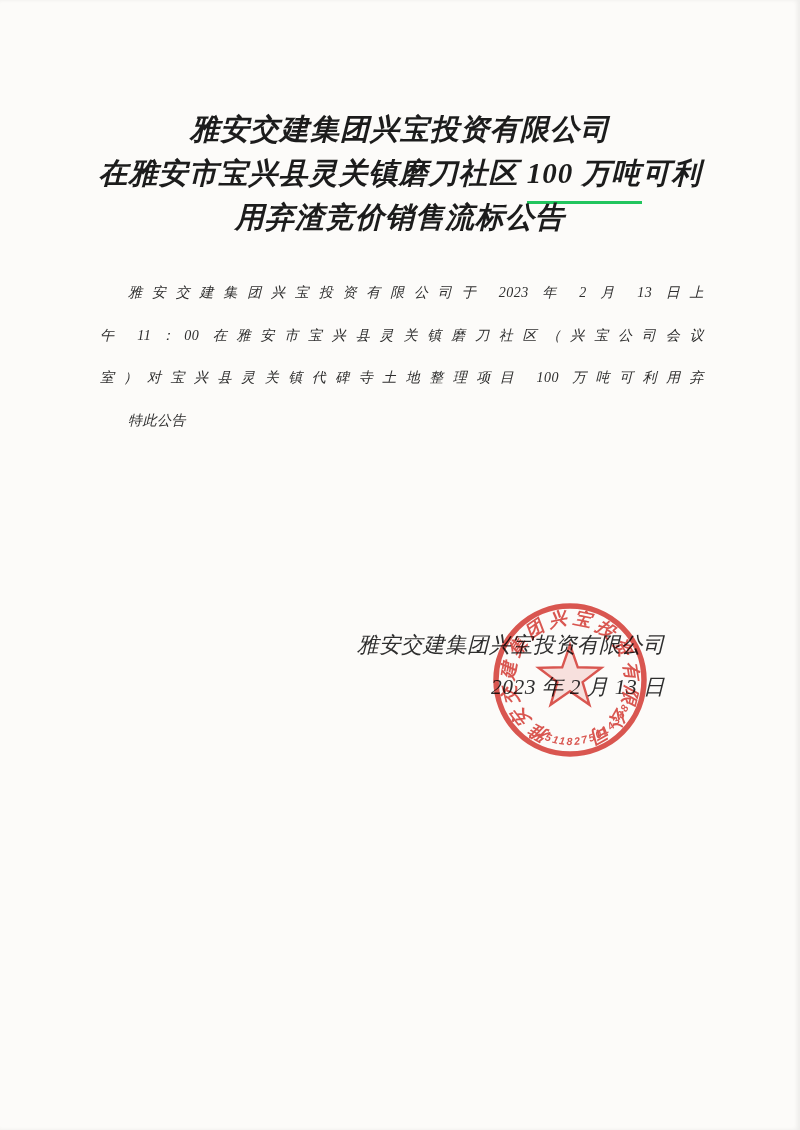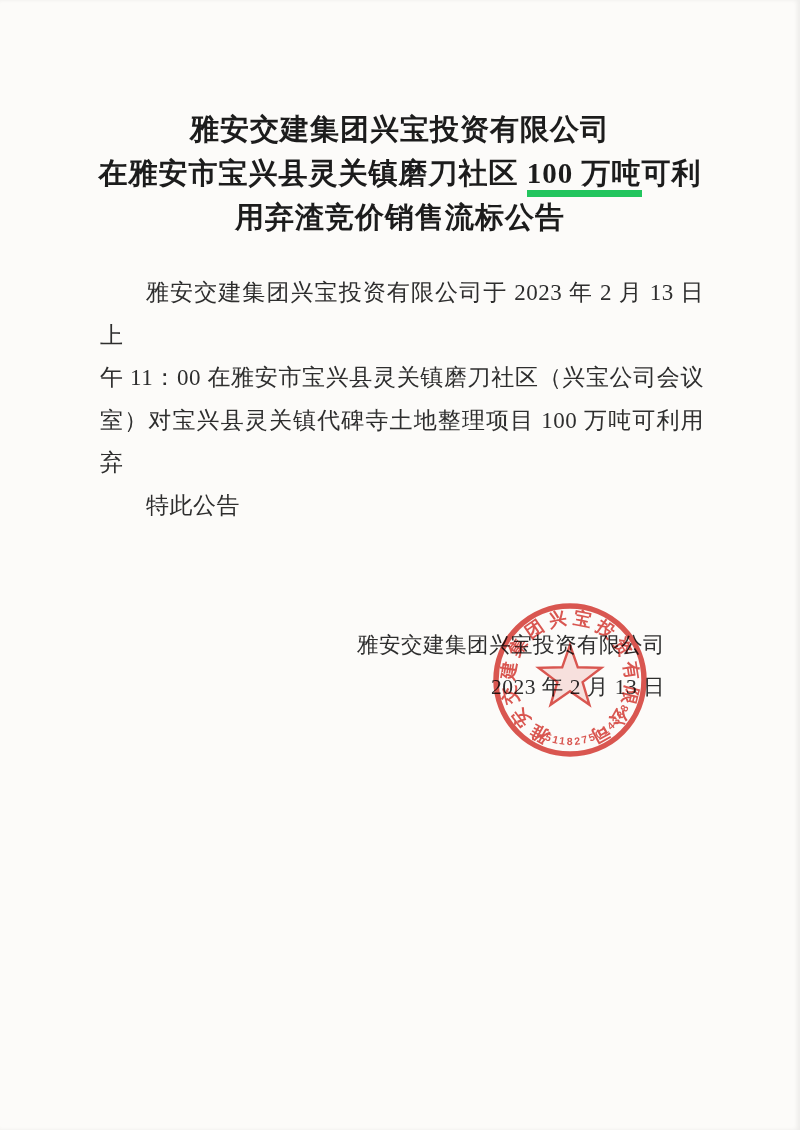--- a/index.html
+++ b/index.html
@@ -7,39 +7,40 @@
     background:#9a9a9a;
     font-family:"Liberation Serif","DejaVu Serif",serif;
   }
   .page{
     position:relative;
     width:800px;height:1130px;
     margin:0 auto;
     background:#fcfbf9;
     overflow:hidden;
     box-shadow:inset -3px 0 4px rgba(0,0,0,0.06);
+    font-style:italic;
   }
   .title{
     position:absolute;
     top:107px;left:88px;width:624px;
     text-align:center;
     font-size:29px;
     line-height:44px;
     font-weight:700;
     color:#1c1c1c;
     letter-spacing:1px;
   }
   .title .u{
-    border-bottom:7px solid #22c55e;
-    padding-bottom:1px;
+    border-bottom:3px solid #22c55e;
+    padding-bottom:12px;
   }
   .body-text{
     position:absolute;
     top:272px;left:100px;width:604px;
-    font-size:23px;
+    font-size:14px;
     line-height:42.5px;
     color:#2e2e2e;
     letter-spacing:0.5px;
   }
   .body-line.just{
     text-align:justify;
     text-align-last:justify;
   }
   .body-line.indent{
     text-indent:2em;

